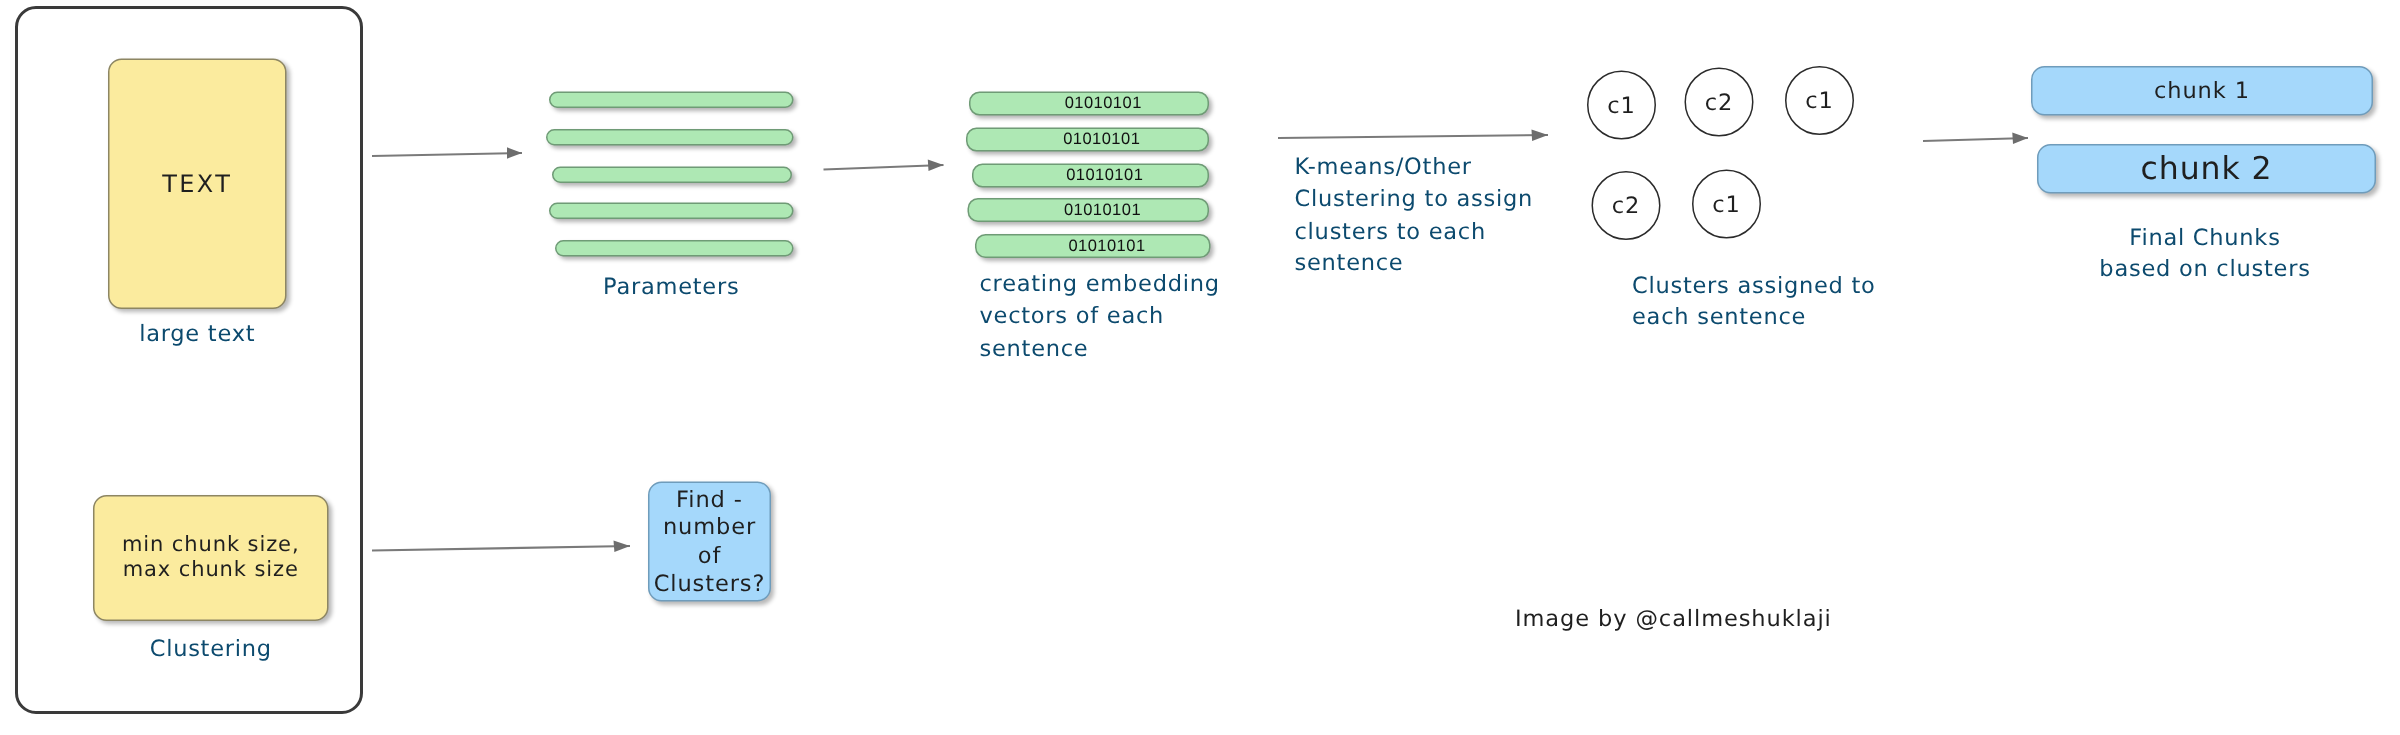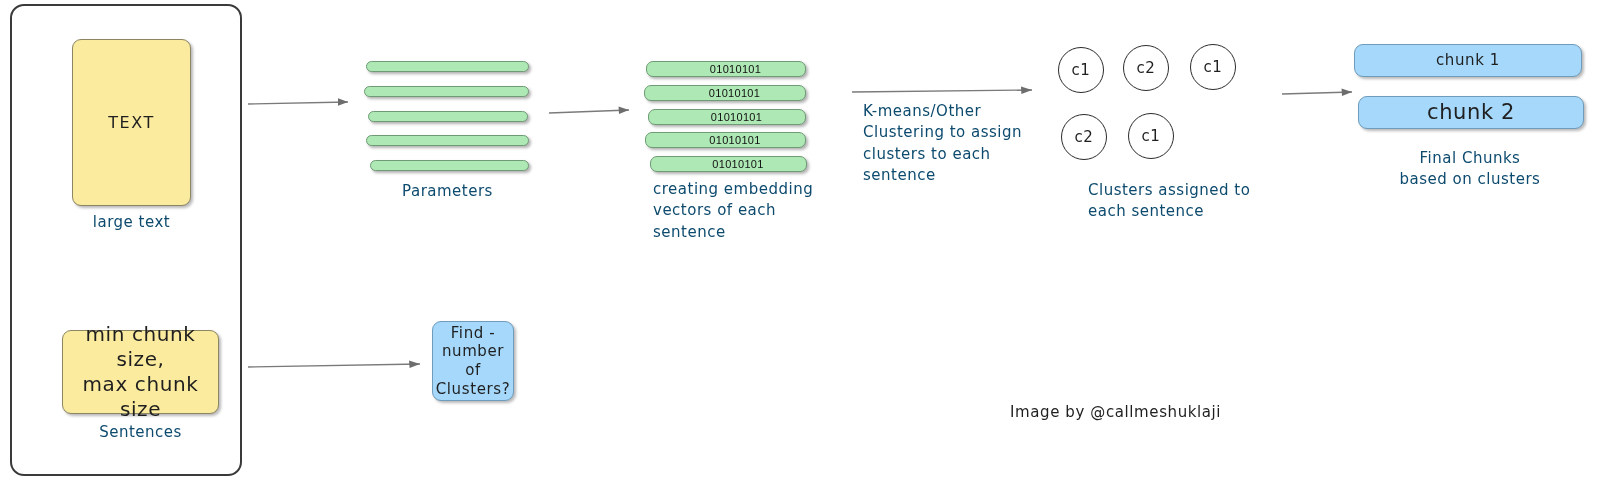--- a/index.html
+++ b/index.html
@@ -101,25 +101,25 @@
 
 <div id="canvas">
 
   <div class="panel" style="left:10px; top:4px; width:232px; height:472px;"></div>
 
   <div class="node yellow hand" style="left:72px; top:39px; width:119px; height:167px; font-size:16px; letter-spacing:1.6px;">
     <span>TEXT</span>
   </div>
   <div class="caption hand" style="left:72px; top:212px; width:119px; text-align:center;">large text</div>
 
-  <div class="node yellow hand" style="left:62px; top:330px; width:157px; height:84px; font-size:20px;">
+  <div class="node yellow hand" style="left:62px; top:330px; width:157px; height:84px; font-size:14px;">
     <span style="white-space:pre-line;">min chunk size,
 max chunk size</span>
   </div>
-  <div class="caption hand" style="left:62px; top:422px; width:157px; text-align:center;">Sentences</div>
+  <div class="caption hand" style="left:62px; top:422px; width:157px; text-align:center;">Clustering</div>
 
   <div class="arrow" style="left:248px; top:96px; width:112px; height:14px;">
     <svg width="112" height="14" viewBox="0 0 112 14">
       <path d="M0 8 L100 6" stroke="#7a7a7a" stroke-width="1.4" fill="none"></path>
       <path d="M100 6 L90 2.2 L90 9.8 Z" fill="#6d6d6d"></path>
     </svg>
   </div>
 
   <div class="arrow" style="left:248px; top:358px; width:185px; height:14px;">
     <svg width="185" height="14" viewBox="0 0 185 14">

